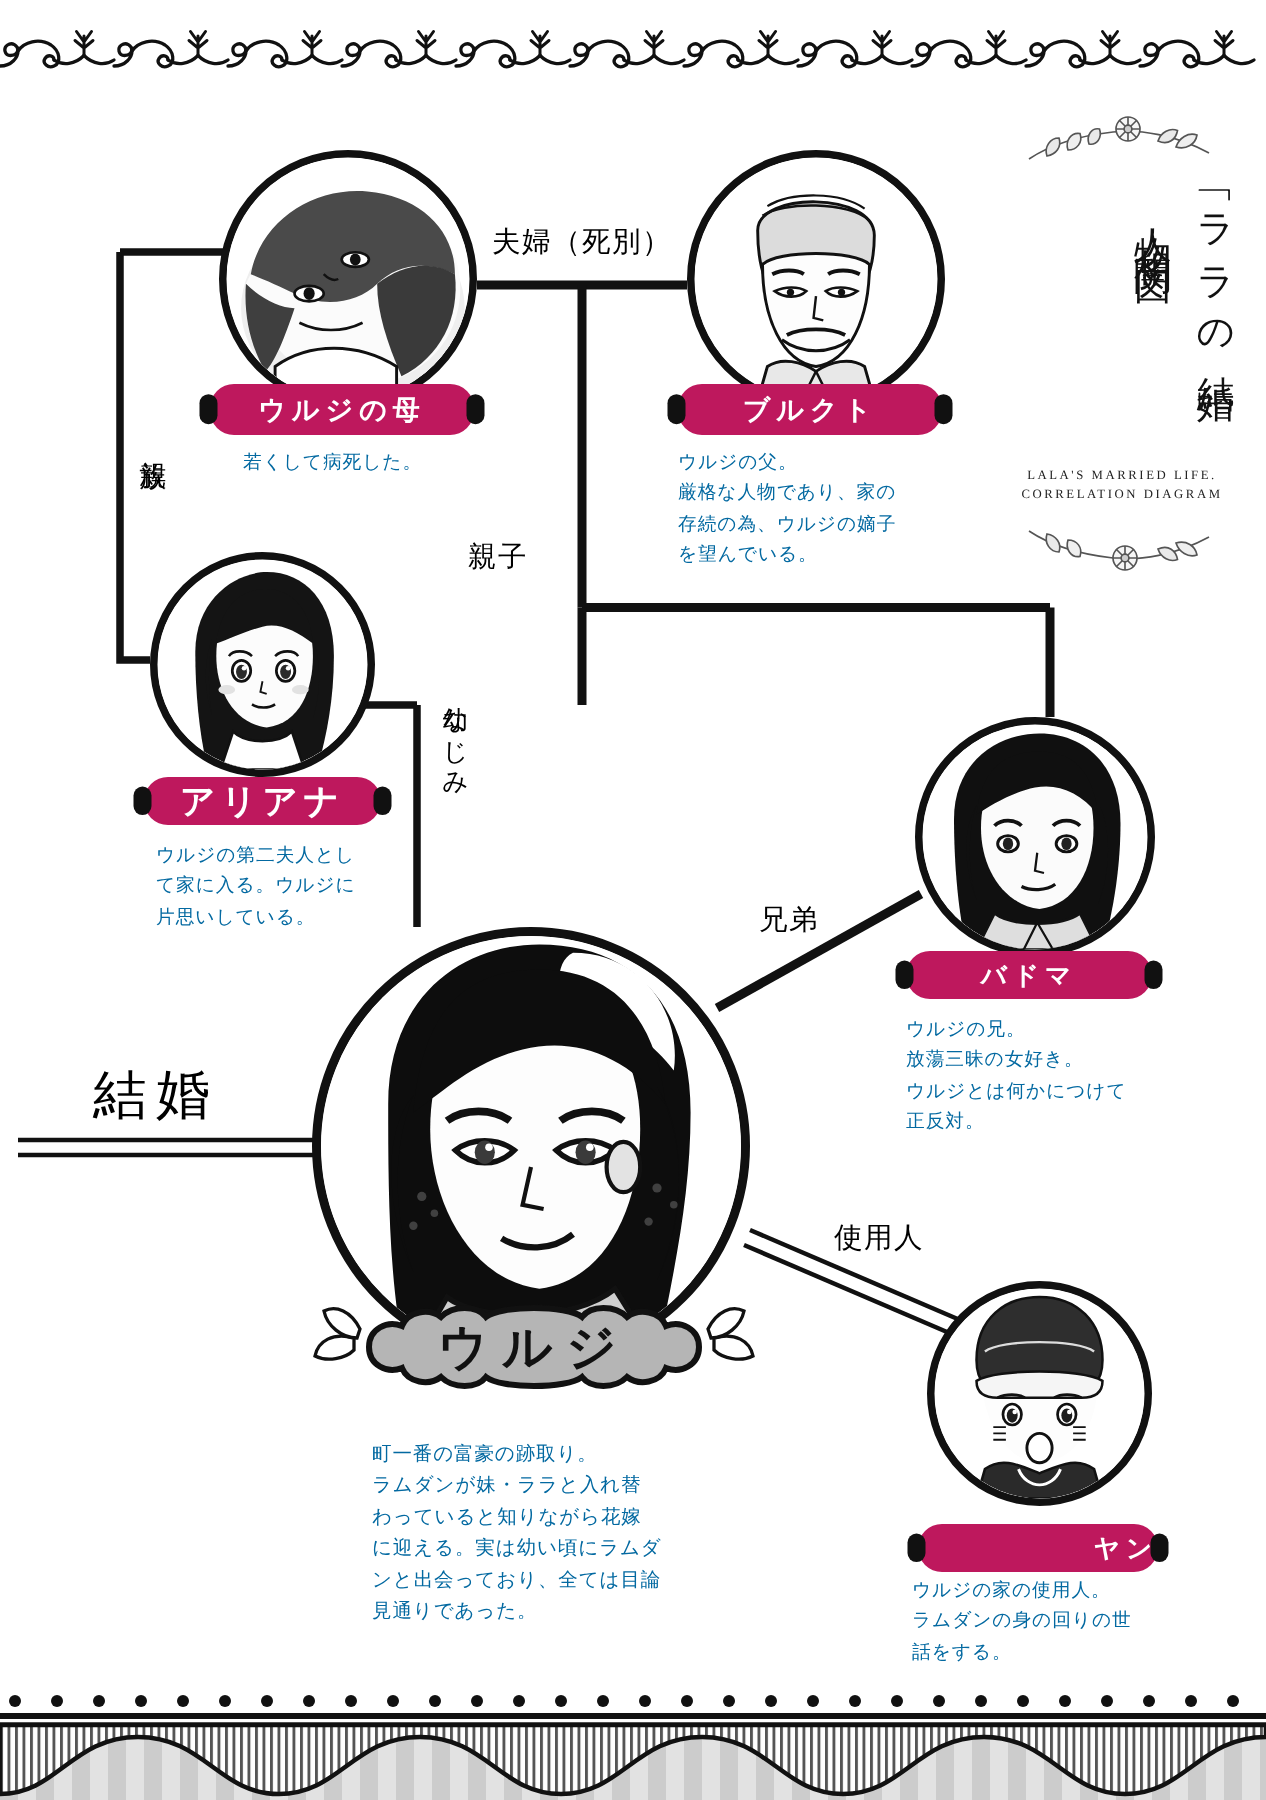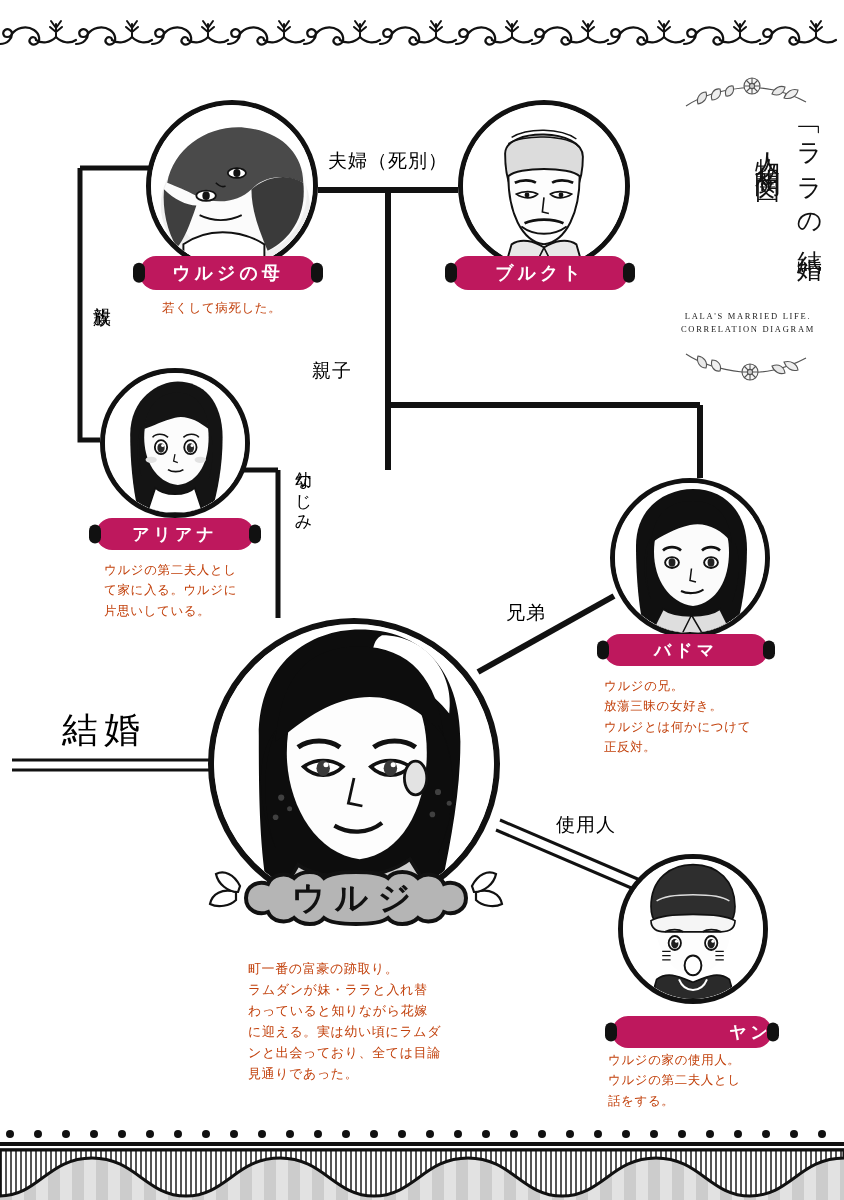--- a/index.html
+++ b/index.html
@@ -68,21 +68,21 @@
     width:12px;height:60%;background:#111;border-radius:6px;
   }
   .plate::before{left:-7px;}
   .plate::after{right:-7px;}
   
   .desc{
     position:absolute;
     font-family:"Liberation Sans","DejaVu Sans",sans-serif;
     font-size:12.5px;
     line-height:1.62;
-    color:#c2410c;
+    color:#0369a1;
     letter-spacing:0.6px;
     white-space:pre-line;
   }
   
   .hero-plate{
     position:absolute;
     display:flex;align-items:center;justify-content:center;
   }
   .hero-plate .label{
     position:relative;z-index:3;
@@ -213,20 +213,24 @@
         <path d="M38,73 C44,70 56,70 62,73" fill="none" stroke="#111" stroke-width="1.6"></path>
         <path d="M36,75 C44,81 56,81 64,75" fill="none" stroke="#111" stroke-width="1.2"></path>
         <path d="M30,86 C36,82 44,84 50,88 C56,84 64,82 70,86 L74,100 L26,100 Z" fill="#e8e8e8" stroke="#111" stroke-width="1.2"></path>
         <path d="M50,88 L44,100 M50,88 L56,100" fill="none" stroke="#111" stroke-width="1"></path>
       </svg>
     </div>
   </div>
   <div class="plate" style="left:452px;top:256px;width:176px;height:34px;font-size:18px;">
     <span>ブルクト</span>
   </div>
+  <div class="desc" style="left:452px;top:298px;width:210px;">ウルジの父。
+厳格な人物であり、家の
+存続の為、ウルジの嫡子
+を望んでいる。</div>
 
   <div class="portrait" style="left:100px;top:368px;width:150px;height:150px;">
     <div class="inner">
       <svg viewBox="0 0 100 100" preserveAspectRatio="xMidYMid slice">
         <rect width="100" height="100" fill="#ffffff"></rect>
         <path d="M18,44 C18,18 38,6 52,6 C70,6 84,20 84,46 C84,68 80,86 76,100 L24,100 C20,84 18,64 18,44 Z" fill="#141414"></path>
         <path d="M28,46 C28,26 38,16 52,16 C66,16 74,28 74,46 C74,62 68,78 52,80 C36,78 28,62 28,46 Z" fill="#fcfcfc"></path>
         <path d="M28,40 C30,22 40,14 52,14 C64,14 73,24 74,40 C66,34 58,30 50,32 C42,34 34,38 28,40 Z" fill="#141414"></path>
         <path d="M26,38 C24,50 24,64 26,74 C22,62 22,48 26,38 Z" fill="#141414"></path>
         <path d="M74,38 C78,48 78,64 74,76 C78,62 78,48 74,38 Z" fill="#141414"></path>
@@ -239,21 +243,21 @@
         <circle cx="41.2" cy="51.8" r="1.1" fill="#fff"></circle>
         <circle cx="62.2" cy="51.8" r="1.1" fill="#fff"></circle>
         <path d="M50,58 L49,63 L52,64" fill="none" stroke="#111" stroke-width="0.9"></path>
         <path d="M45,69 C48,71 53,71 56,69" fill="none" stroke="#111" stroke-width="1.2"></path>
         <ellipse cx="33" cy="62" rx="4" ry="2.2" fill="#e2e2e2"></ellipse>
         <ellipse cx="68" cy="62" rx="4" ry="2.2" fill="#e2e2e2"></ellipse>
         <path d="M36,82 C42,88 58,88 64,82 L70,100 L30,100 Z" fill="#ffffff" stroke="#111" stroke-width="1.2"></path>
       </svg>
     </div>
   </div>
-  <div class="plate" style="left:96px;top:518px;width:158px;height:32px;font-size:17px;">
+  <div class="plate" style="left:96px;top:518px;width:158px;height:32px;font-size:23px;">
     <span>アリアナ</span>
   </div>
   <div class="desc" style="left:104px;top:560px;width:190px;">ウルジの第二夫人とし
 て家に入る。ウルジに
 片思いしている。</div>
 
   <div class="portrait" style="left:610px;top:478px;width:160px;height:160px;">
     <div class="inner">
       <svg viewBox="0 0 100 100" preserveAspectRatio="xMidYMid slice">
         <rect width="100" height="100" fill="#ffffff"></rect>
@@ -376,21 +380,21 @@
         </g>
         <path d="M24,86 C32,80 40,84 50,88 C60,84 68,80 76,86 L80,100 L20,100 Z" fill="#2a2a2a" stroke="#111" stroke-width="1.2"></path>
         <path d="M40,86 C44,96 56,96 60,86" fill="none" stroke="#fff" stroke-width="1.4"></path>
       </svg>
     </div>
   </div>
   <div class="plate" style="left:612px;top:1016px;width:160px;height:32px;font-size:17px;justify-content:flex-end;">
     <span>ヤン</span>
   </div>
   <div class="desc" style="left:608px;top:1050px;width:200px;">ウルジの家の使用人。
-ウルジの第二夫人とし
+ラムダンの身の回りの世
 話をする。</div>
 
   <div class="rel" style="left:328px;top:148px;font-size:19px;">夫婦（死別）</div>
 
   <div class="rel-vert" style="left:90px;top:292px;font-size:18px;">親族</div>
 
   <div class="rel" style="left:312px;top:358px;font-size:19px;">親子</div>
 
   <div class="rel-vert" style="left:292px;top:458px;font-size:17px;">幼なじみ</div>
 

